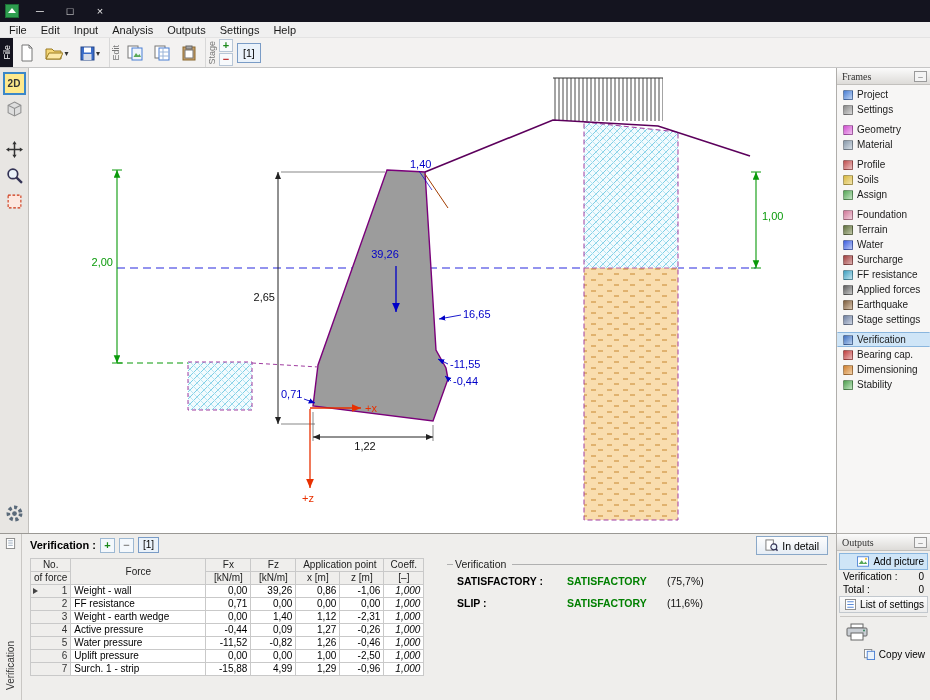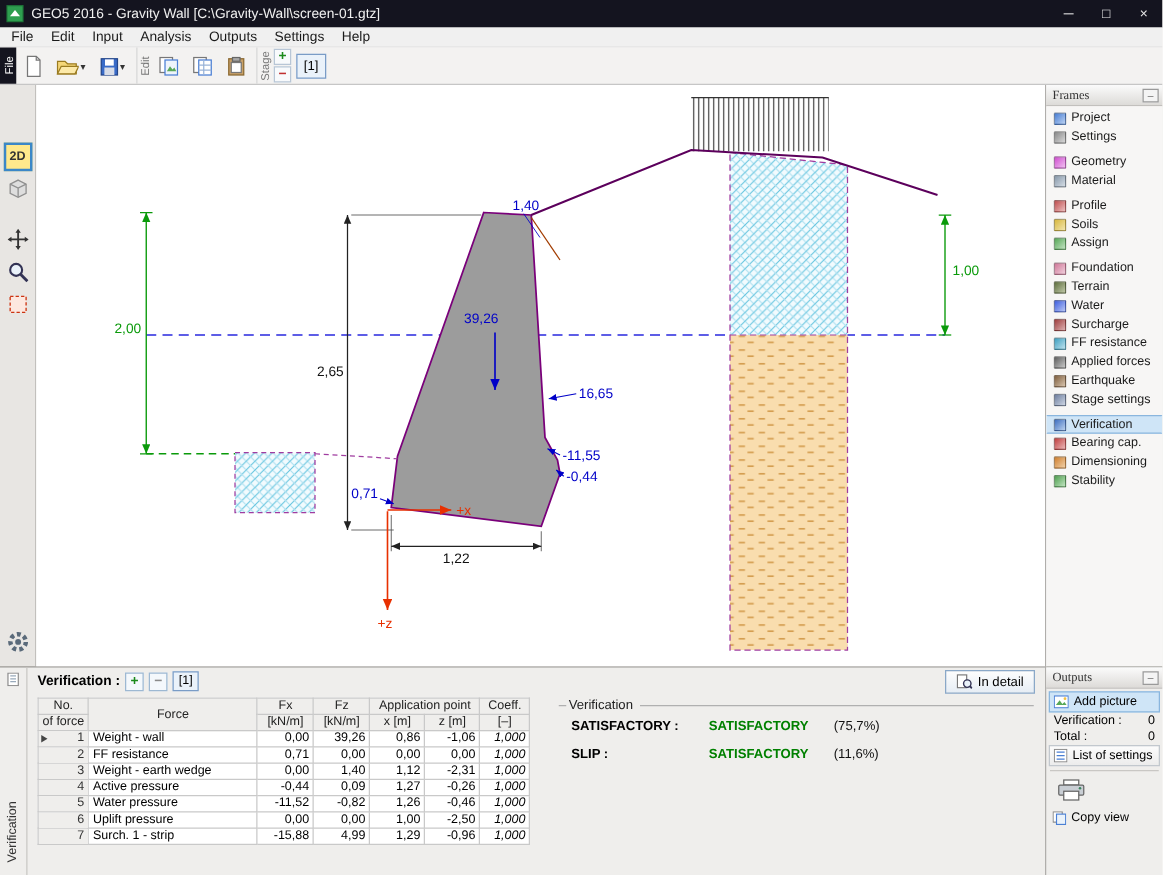--- a/index.html
+++ b/index.html
@@ -33,21 +33,21 @@
   .pm-minus { color:#c03030; }
   .stage-num { height:20px; margin:5px 0 0 4px; padding:0 5px; border:1px solid #7a9cc6; background:#eaf2fa; font-size:10.5px; line-height:18px; }
 
   
   .content { display:flex; height:632px; }
   .left-col { flex:1; display:flex; flex-direction:column; width:836px; }
   .main-row { display:flex; height:465px; }
 
   .leftstrip { width:29px; background:#e8e6e3; border-right:1px solid #c2c0bd; display:flex; flex-direction:column; align-items:center; padding-top:4px; }
   .lsbtn { width:23px; height:23px; display:flex; align-items:center; justify-content:center; margin-bottom:3px; }
-  .btn-2d { background:#ffe98c; border:2px solid #3b87c8; font-weight:bold; font-size:10px; color:#333;margin-top:42px; }
+  .btn-2d { background:#ffe98c; border:2px solid #3b87c8; font-weight:bold; font-size:10px; color:#333; }
   .ls-spacer { flex:1; }
   .ls-gear { margin-bottom:8px; }
 
   .canvas { flex:1; background:#fff; position:relative; }
   .canvas svg.draw { position:absolute; left:0; top:0; width:100%; height:100%; }
   .draw text { font-family:"Liberation Sans","DejaVu Sans",sans-serif; font-size:11px; }
   .dimB { fill:#111; }
   .dimG { fill:#0a9a0a; }
   .lblB { fill:#0000c8; }
   .lblR { fill:#e83000; }
@@ -69,21 +69,21 @@
   .ic8{background:linear-gradient(135deg,#607040,#c0c8a8);} .ic9{background:linear-gradient(135deg,#4060e0,#b8c6f4);}
   .ic10{background:linear-gradient(135deg,#a04040,#dcb0b0);} .ic11{background:linear-gradient(135deg,#40a0c0,#bee2ee);}
   .ic12{background:linear-gradient(135deg,#606060,#c8c8c8);} .ic13{background:linear-gradient(135deg,#806040,#d8c4ae);}
   .ic14{background:linear-gradient(135deg,#7080a0,#ccd4e2);} .ic15{background:linear-gradient(135deg,#4070c0,#b8d0ee);}
   .ic16{background:linear-gradient(135deg,#c04040,#eab8b8);} .ic17{background:linear-gradient(135deg,#d08030,#f0d0a8);}
   .ic18{background:linear-gradient(135deg,#50a050,#c0e4c0);}
 
   
   .outputs-panel { height:150px; border-top:1px solid #b0aeab; display:flex; flex-direction:column; }
   .out-body { flex:1; padding:2px 2px; font-size:10px; }
-  .out-item { display:flex; align-items:center; gap:4px; padding:2px 3px; min-height:16px; }
+  .out-item { display:flex; align-items:center; gap:4px; padding:2px 3px; min-height:16px;justify-content:flex-end; }
   .out-item.sel { background:#cfe5f7; border:1px solid #8ab6de; }
   .out-count-row { display:flex; justify-content:space-between; padding:1px 4px; }
   .out-sep { border-top:1px solid #c9c7c4; margin:3px 1px; }
   .out-btn { border:1px solid #c2c8ce; background:linear-gradient(#fcfcfc,#ececec); }
   .out-print { width:30px; height:24px; display:flex; align-items:center; justify-content:center; margin:2px 0 2px 3px; }
 
   
   .bottom { height:167px; border-top:1px solid #9a9894; display:flex; background:#efeeec; }
   .btab { width:22px; border-right:1px solid #c9c7c4; display:flex; flex-direction:column; align-items:center; padding:4px 0 10px 0; }
   .btab .vtext { margin-top:auto; font-size:10px; color:#333; }
@@ -115,21 +115,20 @@
   .sumrow .pct { color:#111; }
 </style>
 </head>
 <body>
 
 <div class="titlebar">
   <svg class="app-ico" viewBox="0 0 14 14">
     <rect x="0.5" y="0.5" width="13" height="13" fill="#2e9e4f" stroke="#1c6e36"></rect>
     <path d="M3 9 L7 4 L11 9 Z" fill="#fff"></path>
   </svg>
-  <span class="title-text">GEO5 2016 - Gravity Wall [C:\Gravity-Wall\screen-01.gtz]</span>
   <div class="win-btns">
     <span class="win-btn">─</span>
     <span class="win-btn">□</span>
     <span class="win-btn">×</span>
   </div>
 </div>
 
 <div class="menubar">
   <span class="menu-item">File</span>
   <span class="menu-item">Edit</span>

